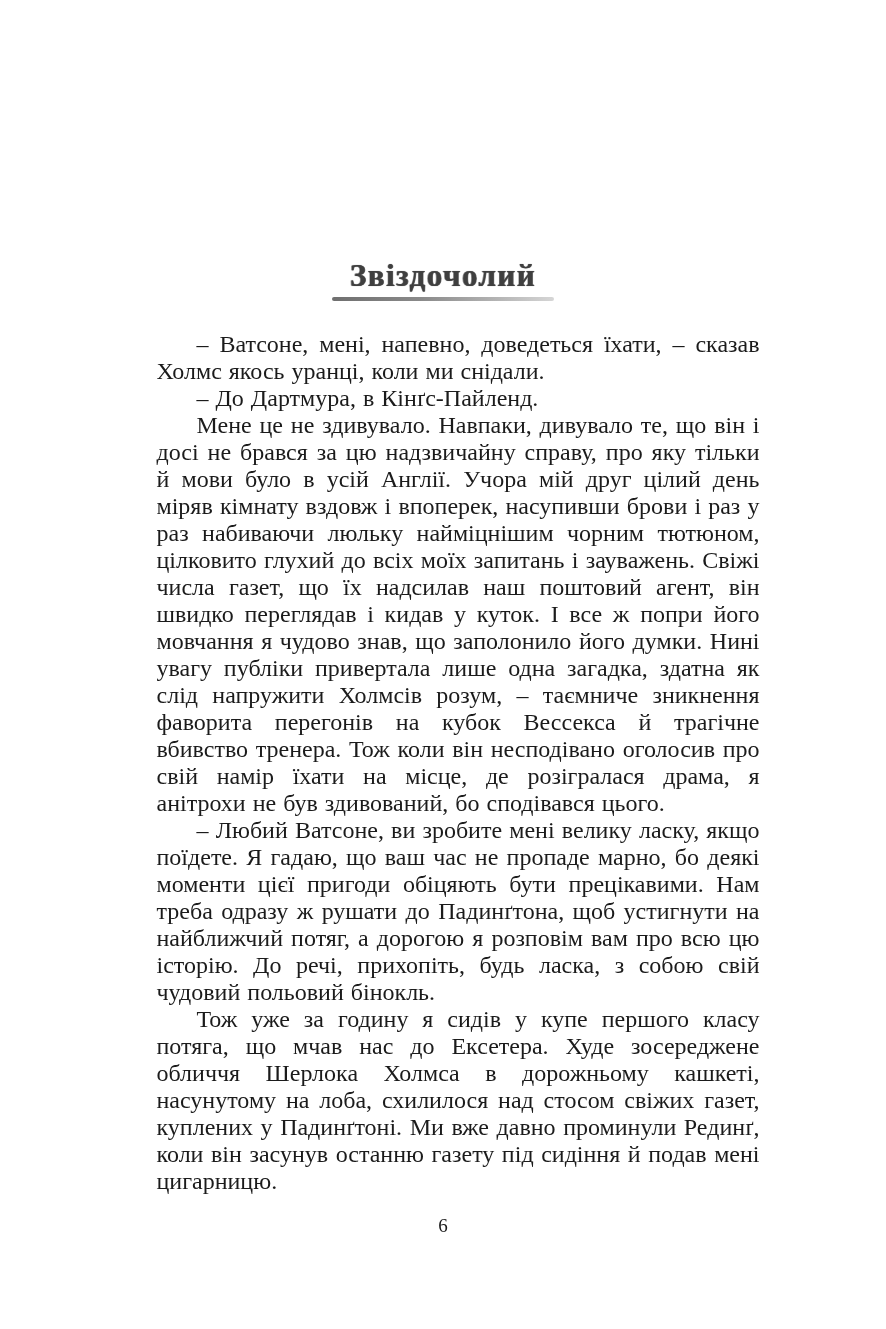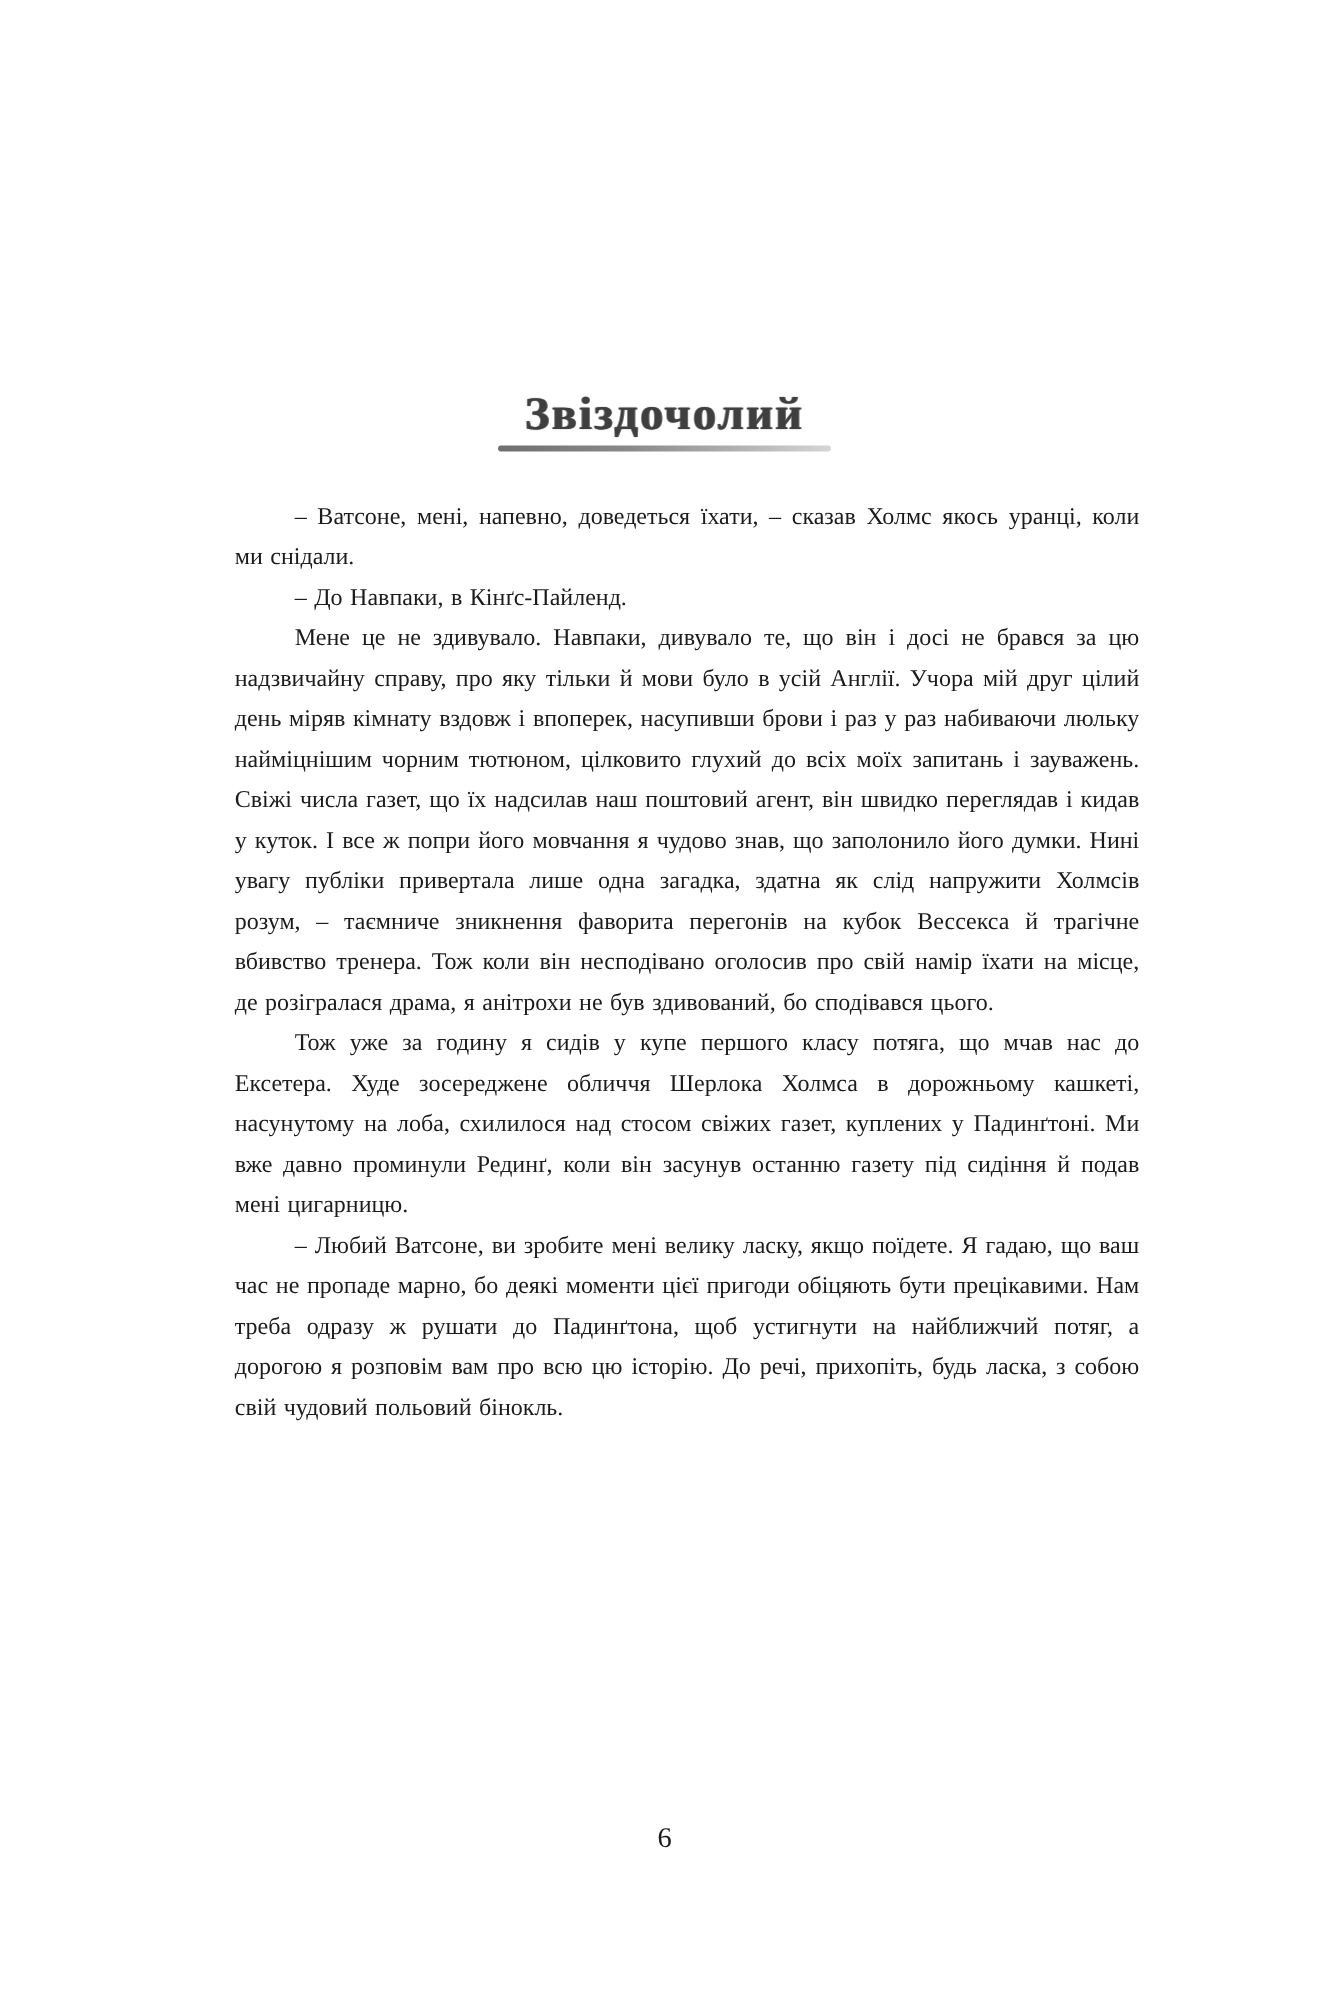--- a/index.html
+++ b/index.html
@@ -36,21 +36,21 @@
     margin: 3px auto 0 auto;
     background: linear-gradient(90deg, #6f6f6f 0%, #8a8a8a 40%, #b5b5b5 75%, #d6d6d6 100%);
     border-radius: 2px;
   }
   .text-block {
     margin-top: 30px;
     padding: 0 84px 0 114px;
   }
   .text-block p {
     margin: 0;
-    font-size: 16px;
+    font-size: 24px;
     line-height: 27px;
     text-align: justify;
     text-indent: 40px;
     word-spacing: 1px;
   }
   .page-number {
     position: absolute;
     bottom: 92px;
     left: 0;
     right: 0;
@@ -64,21 +64,21 @@
 
 <div class="page">
 
   <div class="title-wrap">
     <div class="chapter-title">Звіздочолий</div>
     <div class="title-underline"></div>
   </div>
 
   <div class="text-block">
     <p>– Ватсоне, мені, напевно, доведеться їхати, – сказав Холмс якось уранці, коли ми снідали.</p>
-    <p>– До Навпаки, в Кінґс-Пайленд.</p>
+    <p>– До Дартмура, в Кінґс-Пайленд.</p>
     <p>Мене це не здивувало. Навпаки, дивувало те, що він і досі не брався за цю надзвичайну справу, про яку тільки й мови було в усій Англії. Учора мій друг цілий день міряв кімнату вздовж і впоперек, насупивши брови і раз у раз набиваючи люльку найміцнішим чорним тютюном, цілковито глухий до всіх моїх запитань і зауважень. Свіжі числа газет, що їх надсилав наш поштовий агент, він швидко переглядав і кидав у куток. І все ж попри його мовчання я чудово знав, що заполонило його думки. Нині увагу публіки привертала лише одна загадка, здатна як слід напружити Холмсів розум, – таємниче зникнення фаворита перегонів на кубок Вессекса й трагічне вбивство тренера. Тож коли він несподівано оголосив про свій намір їхати на місце, де розігралася драма, я анітрохи не був здивований, бо сподівався цього.</p>
+    <p>– Любий Ватсоне, ви зробите мені велику ласку, якщо поїдете. Я гадаю, що ваш час не пропаде марно, бо деякі моменти цієї пригоди обіцяють бути прецікавими. Нам треба одразу ж рушати до Падинґтона, щоб устигнути на найближчий потяг, а дорогою я розповім вам про всю цю історію. До речі, прихопіть, будь ласка, з собою свій чудовий польовий бінокль.</p>
     <p>Тож уже за годину я сидів у купе першого класу потяга, що мчав нас до Ексетера. Худе зосереджене обличчя Шерлока Холмса в дорожньому кашкеті, насунутому на лоба, схилилося над стосом свіжих газет, куплених у Падинґтоні. Ми вже давно проминули Рединґ, коли він засунув останню газету під сидіння й подав мені цигарницю.</p>
-    <p>– Любий Ватсоне, ви зробите мені велику ласку, якщо поїдете. Я гадаю, що ваш час не пропаде марно, бо деякі моменти цієї пригоди обіцяють бути прецікавими. Нам треба одразу ж рушати до Падинґтона, щоб устигнути на найближчий потяг, а дорогою я розповім вам про всю цю історію. До речі, прихопіть, будь ласка, з собою свій чудовий польовий бінокль.</p>
   </div>
 
   <div class="page-number">6</div>
 
 </div>
 
 </body></html>

